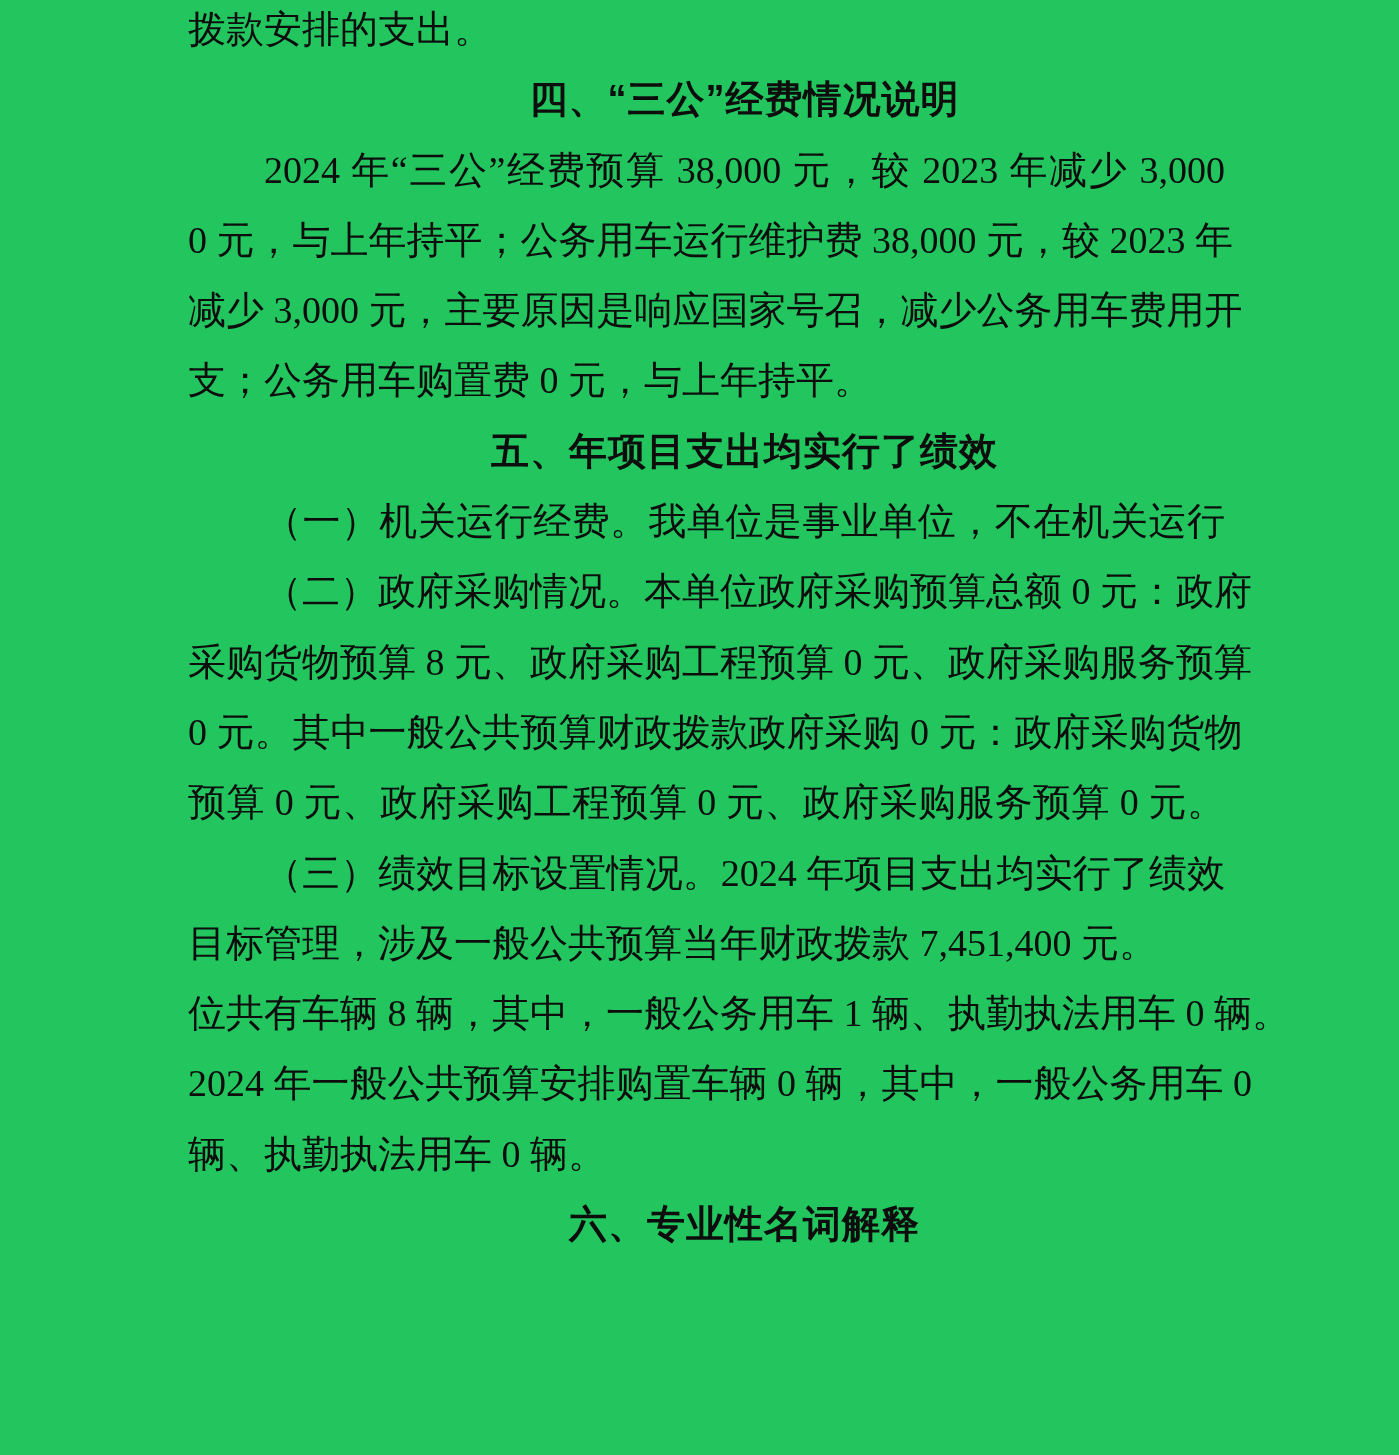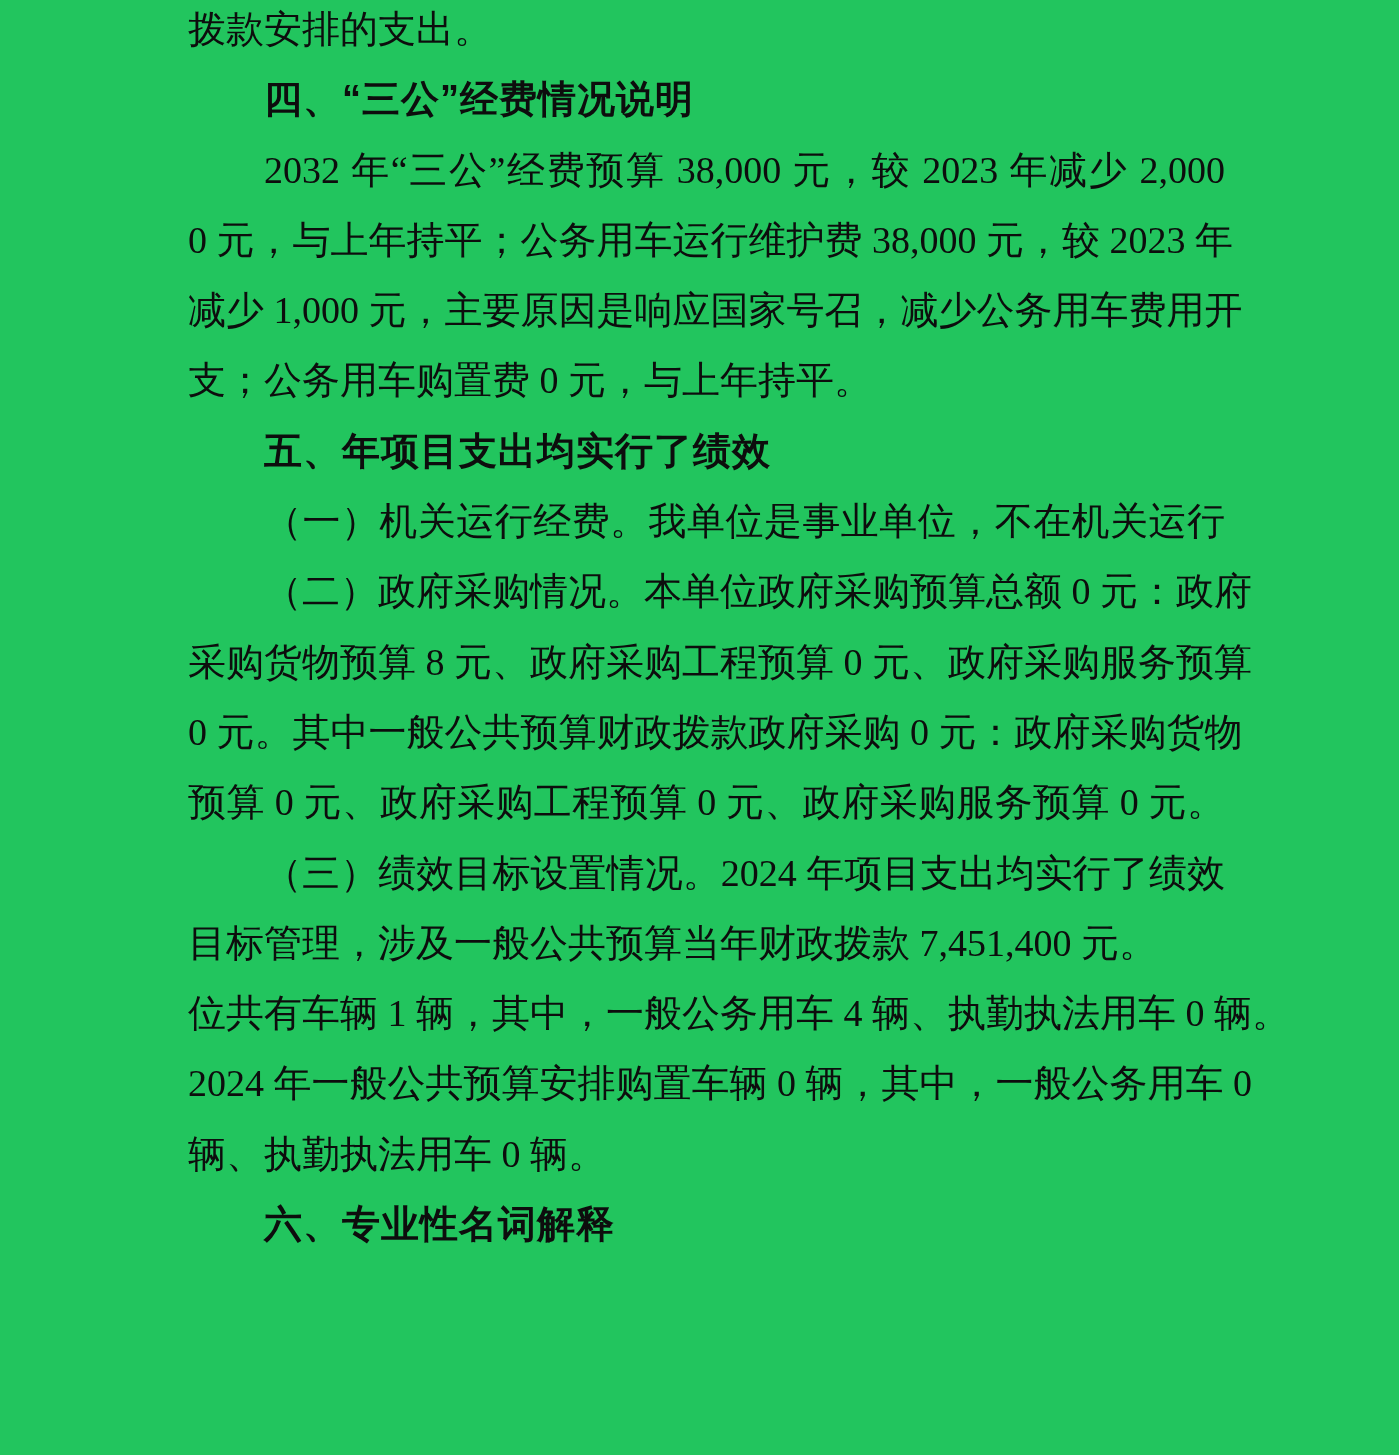--- a/index.html
+++ b/index.html
@@ -34,52 +34,53 @@
     text-align: justify;
     text-align-last: left;
   }
   .body-text.fill {
     text-align-last: justify;
   }
   .heading-text {
     font-family: "Liberation Sans", "DejaVu Sans", sans-serif;
     font-weight: 700;
     letter-spacing: 1px;
+    text-align: center;
   }
   .indent {
     padding-left: 76px;
   }
 </style>
 </head>
 <body>
 
 <div class="page">
   <div class="textblock">
 
     <div class="line body-text">拨款安排的支出。</div>
 
     <div class="line heading-text indent">四、“三公”经费情况说明</div>
 
-    <div class="line body-text fill indent">2032 年“三公”经费预算 38,000 元，较 2023 年减少 2,000</div>
+    <div class="line body-text fill indent">2024 年“三公”经费预算 38,000 元，较 2023 年减少 3,000</div>
     <div class="line body-text fill">0 元，与上年持平；公务用车运行维护费 38,000 元，较 2023 年</div>
-    <div class="line body-text fill">减少 1,000 元，主要原因是响应国家号召，减少公务用车费用开</div>
+    <div class="line body-text fill">减少 3,000 元，主要原因是响应国家号召，减少公务用车费用开</div>
     <div class="line body-text">支；公务用车购置费 0 元，与上年持平。</div>
 
     <div class="line heading-text indent">五、年项目支出均实行了绩效</div>
 
     <div class="line body-text fill indent">（一）机关运行经费。我单位是事业单位，不在机关运行</div>
 
     <div class="line body-text fill indent">（二）政府采购情况。本单位政府采购预算总额 0 元：政府</div>
     <div class="line body-text fill">采购货物预算 8 元、政府采购工程预算 0 元、政府采购服务预算</div>
     <div class="line body-text fill">0 元。其中一般公共预算财政拨款政府采购 0 元：政府采购货物</div>
     <div class="line body-text fill">预算 0 元、政府采购工程预算 0 元、政府采购服务预算 0 元。</div>
 
     <div class="line body-text fill indent">（三）绩效目标设置情况。2024 年项目支出均实行了绩效</div>
     <div class="line body-text">目标管理，涉及一般公共预算当年财政拨款 7,451,400 元。</div>
 
-    <div class="line body-text fill">位共有车辆 1 辆，其中，一般公务用车 4 辆、执勤执法用车 0 辆。</div>
+    <div class="line body-text fill">位共有车辆 8 辆，其中，一般公务用车 1 辆、执勤执法用车 0 辆。</div>
     <div class="line body-text fill">2024 年一般公共预算安排购置车辆 0 辆，其中，一般公务用车 0</div>
     <div class="line body-text">辆、执勤执法用车 0 辆。</div>
 
     <div class="line heading-text indent">六、专业性名词解释</div>
 
   </div>
 </div>
 
 </body></html>

